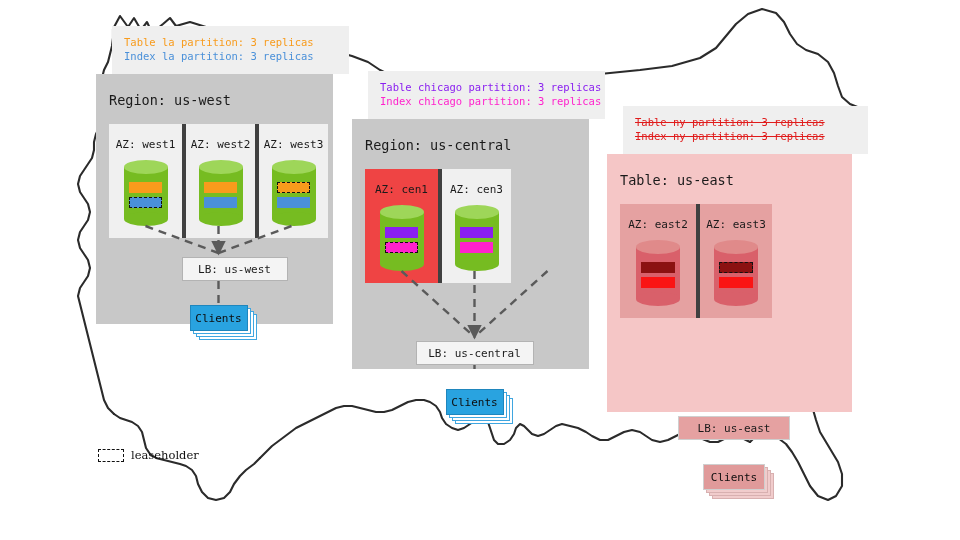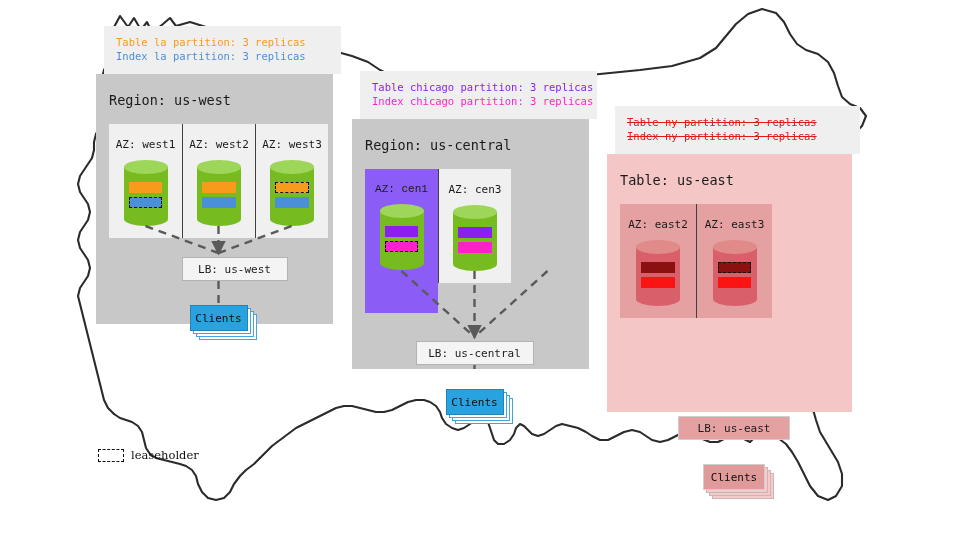--- a/index.html
+++ b/index.html
@@ -8,36 +8,36 @@
     font-family:"DejaVu Sans Mono","Liberation Mono",monospace;
   }
   #stage{position:relative;width:960px;height:540px;}
 
   
   #map{position:absolute;left:0;top:0;width:960px;height:540px;}
 
   
   .region{position:absolute;}
   .partition-banner{
-    position:absolute;left:8px;top:0;width:100%;
+    position:absolute;left:16px;top:0;width:100%;
     background:#efefef;box-sizing:border-box;
     padding:9px 12px 8px 12px;
   }
   .partition-line{font-size:10.5px;line-height:14px;white-space:pre;}
   .partition-line.strike{text-decoration:line-through;}
   .region-body{position:absolute;left:0;width:100%;box-sizing:border-box;}
   .region-title{
     position:absolute;left:13px;font-size:13.5px;color:#1a1a1a;white-space:pre;
   }
   .az-strip{position:absolute;display:flex;}
   .az{
     box-sizing:border-box;position:relative;
     display:flex;flex-direction:column;align-items:center;
   }
-  .az + .az{border-left:1px solid #404040;}
+  .az + .az{border-left:4px solid #404040;}
   .az-label{font-size:11px;color:#1a1a1a;margin-top:14px;white-space:pre;}
 
   
   .cyl{position:relative;margin-top:9px;}
   .cyl-body{position:absolute;left:0;top:7px;width:100%;height:calc(100% - 14px);}
   .cyl-top{position:absolute;left:0;top:0;width:100%;height:14px;border-radius:50%;}
   .cyl-bot{position:absolute;left:0;bottom:0;width:100%;height:14px;border-radius:50%;}
   .bar{position:absolute;left:12%;width:76%;height:11px;box-sizing:border-box;}
   .bar.lease{border:1.6px dashed #111111;}
   .bar.t{top:22px;}
@@ -188,21 +188,21 @@
         </div>
       </div>
       <div class="region" style="left: 352px; top: 71px; width: 237px; height: 298px;">
         <div class="partition-banner" style="height: 48px; background: rgb(239, 239, 239);">
           <div class="partition-line" style="color: rgb(138, 31, 240);">Table chicago partition: 3 replicas</div>
           <div class="partition-line" style="color: rgb(255, 34, 204);">Index chicago partition: 3 replicas</div>
         </div>
         <div class="region-body" style="top: 48px; height: 250px; background: rgb(200, 200, 200);"></div>
         <div class="region-title" style="top: 66px;">Region: us-central</div>
         <div class="az-strip" style="left: 13px; top: 98px; height: 114px;">
-          <div class="az" style="width: 73px; height: 144px; background: #8b5cf6; font-family: Liberation Mono, monospace;">
+          <div class="az" style="width: 73px; height: 114px; background: #ef4444;">
             <div class="az-label">AZ: cen1</div>
             <div class="cyl" style="width: 44px; height: 66px;">
               <div class="cyl-body" style="background: rgb(118, 188, 33);"></div>
               <div class="cyl-bot" style="background: rgb(118, 188, 33);"></div>
               <div class="cyl-top" style="background: rgb(158, 214, 89);"></div>
               <div class="bar t" style="background: rgb(138, 31, 240);"></div>
               <div class="bar i lease" style="background: rgb(255, 34, 204);"></div>
             </div>
           </div>
           <div class="az" style="width: 73px; height: 114px; background: rgb(240, 240, 240);">

